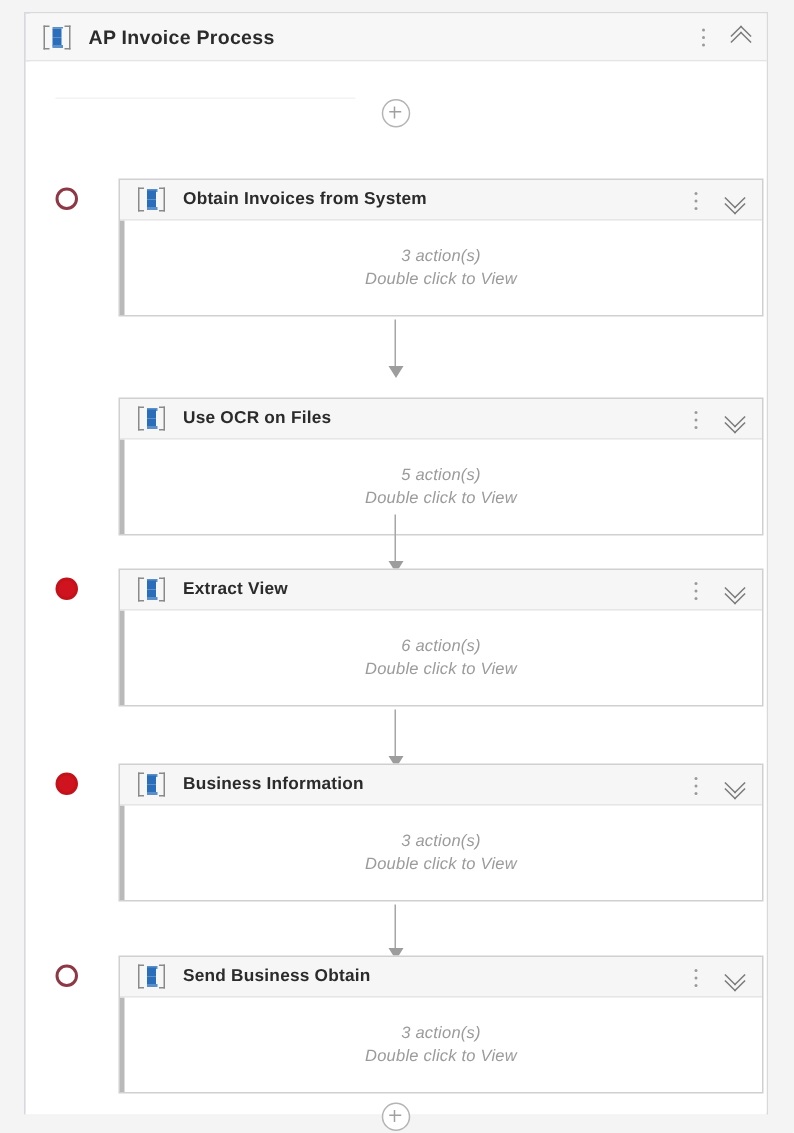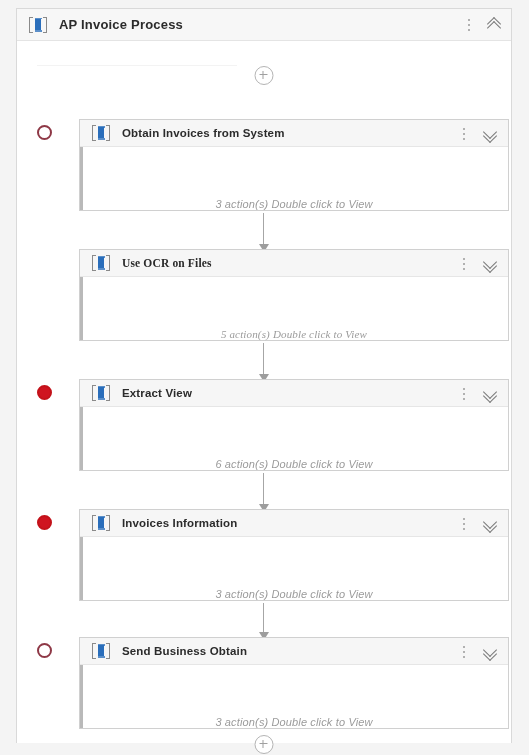--- a/index.html
+++ b/index.html
@@ -212,22 +212,22 @@
     right: 9px;
     top: 0;
     height: 27px;
     display: flex;
     align-items: center;
     gap: 13px;
   }
   .step-body {
     height: 63px;
     display: flex;
-    flex-direction: row;
-    align-items: flex-end;
+    flex-direction: column;
+    align-items: center;
     justify-content: center;
     gap: 3px;
     background: #fff;
   }
   .step-body .line {
     font-size: 11px;
     font-style: italic;
     color: #9b9b9b;
     letter-spacing: .15px;
   }
@@ -351,21 +351,21 @@
             <span class="line">Double click to View</span>
           </div>
         </div>
       </div>
 
       <div class="connector" style="top:172px; height:40px;">
         <div class="stem" style="height:32px;"></div>
         <div class="head" style="top:31px;"></div>
       </div>
 
-      <div class="step" style="top:208px;font-family:Liberation Serif, serif;">
+      <div class="step" style="top:224px;">
         <div class="step-card">
           <div class="step-accent"></div>
           <div class="step-header">
             <span class="task-icon">
               <span class="brk l"></span>
                 <span class="brk r"></span>
               <span class="bar t"></span>
                 <span class="dot top"></span>
               <span class="dot bot"></span>
                 <span class="bar b"></span>
@@ -439,21 +439,21 @@
           <div class="step-accent"></div>
           <div class="step-header">
             <span class="task-icon">
               <span class="brk l"></span>
                 <span class="brk r"></span>
               <span class="bar t"></span>
                 <span class="dot top"></span>
               <span class="dot bot"></span>
                 <span class="bar b"></span>
             </span>
-            <span class="step-title">Invoices Information</span>
+            <span class="step-title">Business Information</span>
             <span class="step-tools">
               <span class="kebab">
                   <i></i>
                   <i></i>
                   <i></i>
                 </span>
               <span class="dchev down">
                   <span class="a"></span>
                   <span class="b"></span>
                 </span>

